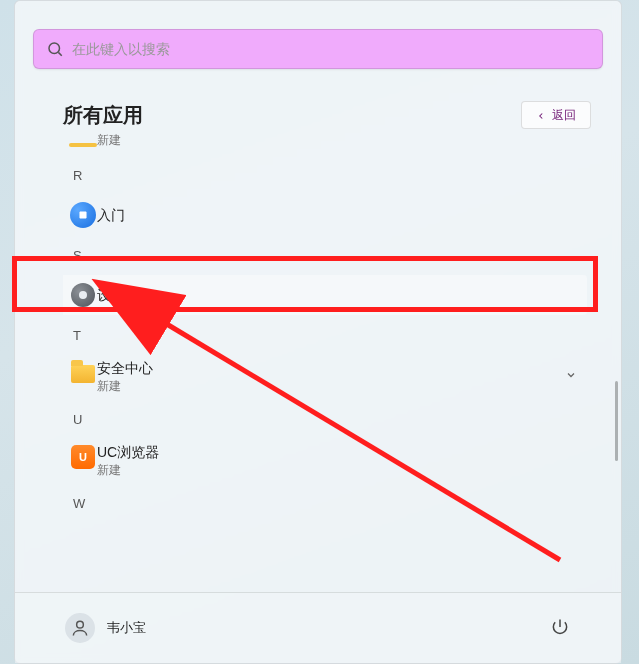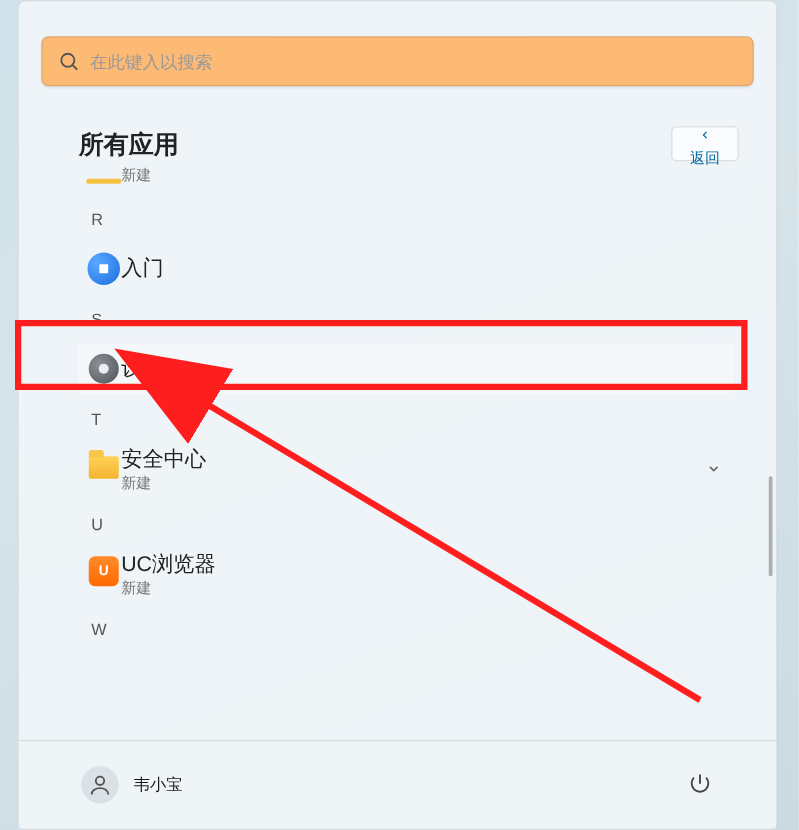--- a/index.html
+++ b/index.html
@@ -22,21 +22,21 @@
     background: rgba(246,249,251,0.78);
     border: 1px solid rgba(0,0,0,0.10);
     border-radius: 6px;
     backdrop-filter: blur(4px);
   }
 
   .search-box {
     position: absolute;
     left: 18px; right: 18px; top: 28px;
     height: 40px;
-    background: #fdba74;
+    background: #f0abfc;
     border: 1px solid rgba(0,0,0,0.12);
     border-radius: 6px;
     box-shadow: 0 1px 2px rgba(0,0,0,0.08);
     display: flex;
     align-items: center;
     padding: 0 12px;
   }
   .search-box .icon { width: 18px; height: 18px; color: #555; }
   .search-input {
     flex: 1;
@@ -57,23 +57,22 @@
     align-items: center;
     justify-content: space-between;
   }
   .apps-header h2 { font-size: 20px; font-weight: 600; color: #222; }
   .back-btn {
     display: flex; align-items: center; gap: 6px;
     height: 28px; padding: 0 14px;
     background: #fbfcfd;
     border: 1px solid rgba(0,0,0,0.12);
     border-radius: 4px;
-    font-size: 12px; color: #0369a1;
+    font-size: 12px; color: #701a75;
     cursor: pointer;
-    flex-direction: column;
   }
   .back-btn .chev { width: 10px; height: 10px; }
 
   .app-list {
     position: absolute;
     left: 48px; right: 14px; top: 130px; bottom: 70px;
     overflow: hidden;
   }
   .row {
     display: flex; align-items: center;
@@ -81,21 +80,21 @@
     padding-left: 6px;
     position: relative;
   }
   .row-tall { height: 44px; align-items: flex-start; padding-top: 4px; }
   .row .icon-slot {
     width: 28px; height: 28px;
     display: flex; align-items: center; justify-content: center;
     flex: 0 0 28px;
   }
   .row .labels { display: flex; flex-direction: column; line-height: 18px; }
-  .row .labels .primary { font-size: 17px; color: #222; }
+  .row .labels .primary { font-size: 14px; color: #222; }
   .row .labels .secondary { font-size: 12px; color: #777; }
   .letter-row { height: 40px; }
   .letter-row .letter {
     width: 28px; text-align: left; padding-left: 4px;
     font-size: 13px; color: #555;
   }
   .row.expandable .chevdown {
     position: absolute; right: 30px; top: 14px;
     width: 12px; height: 12px; color: #666;
   }

